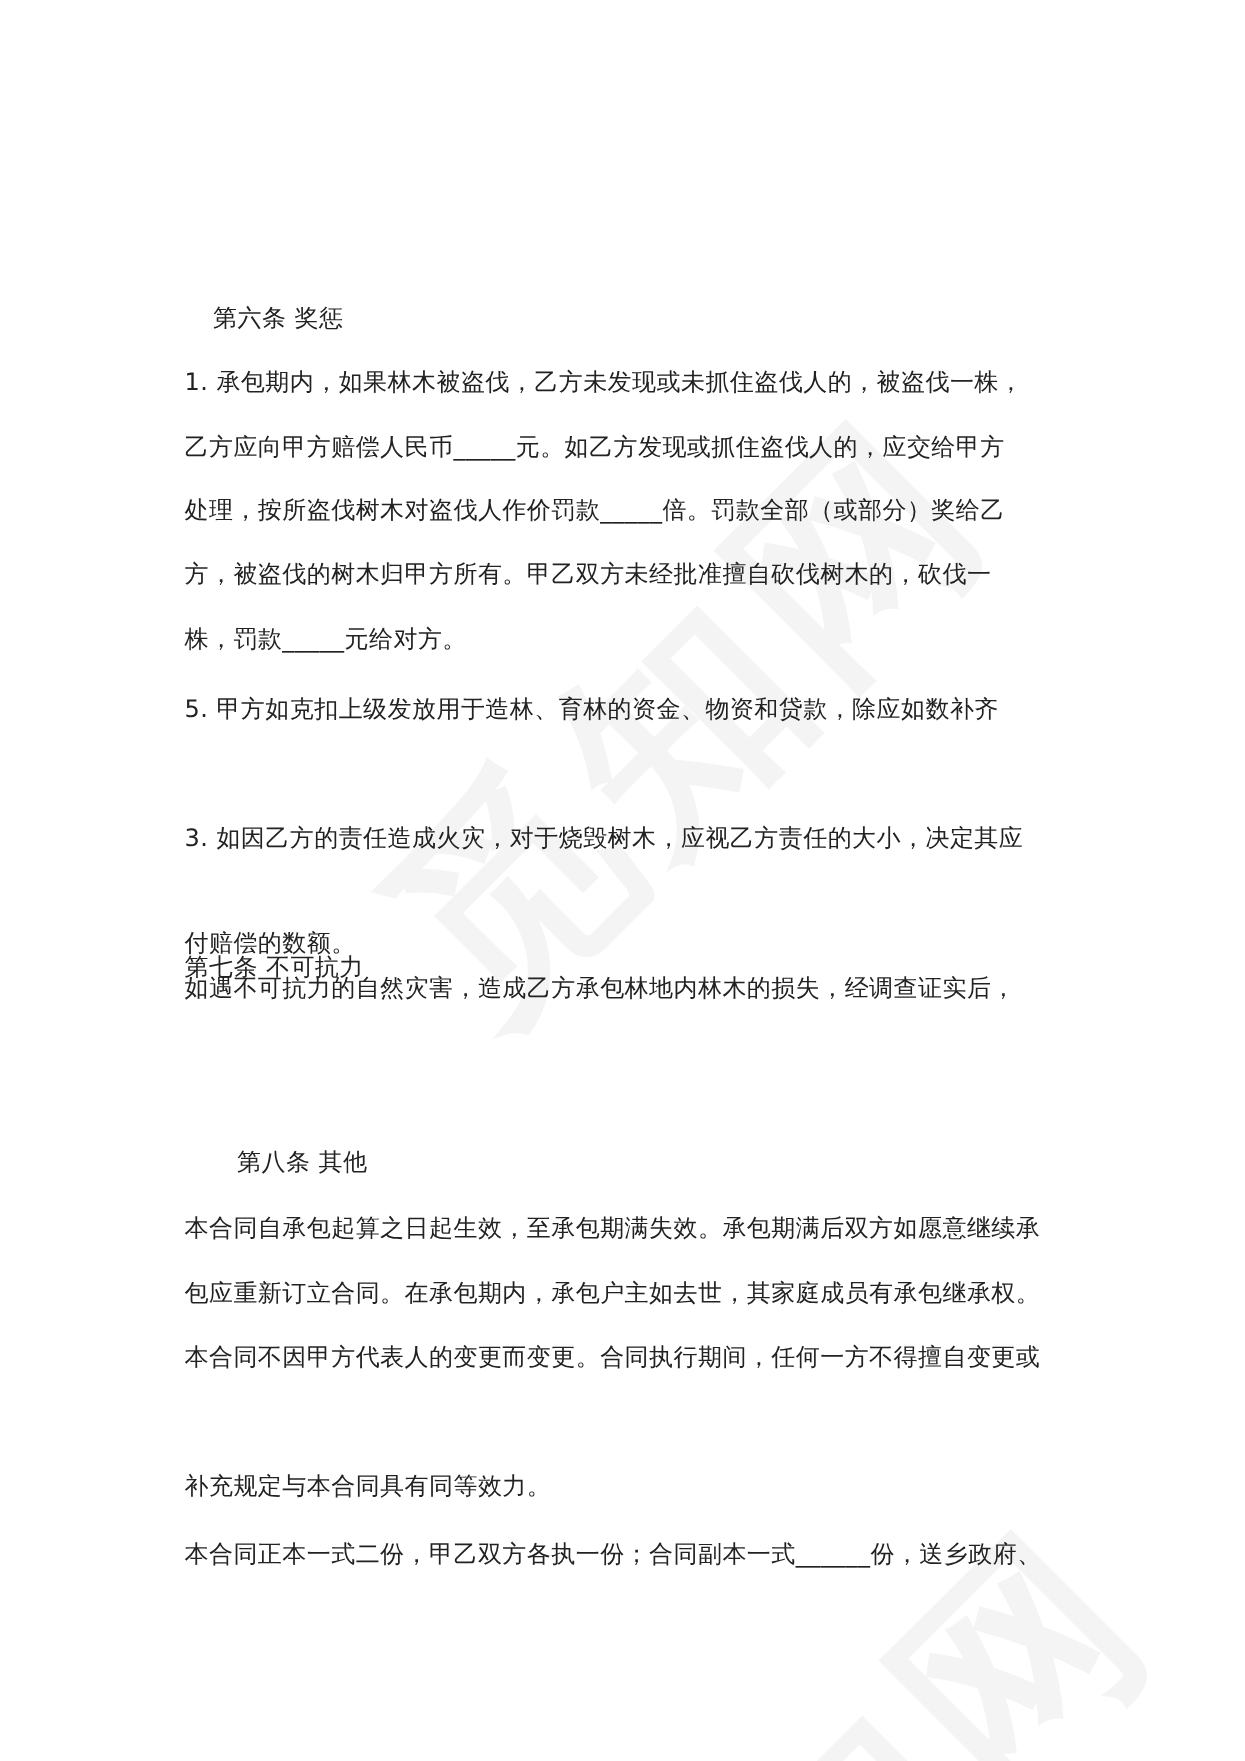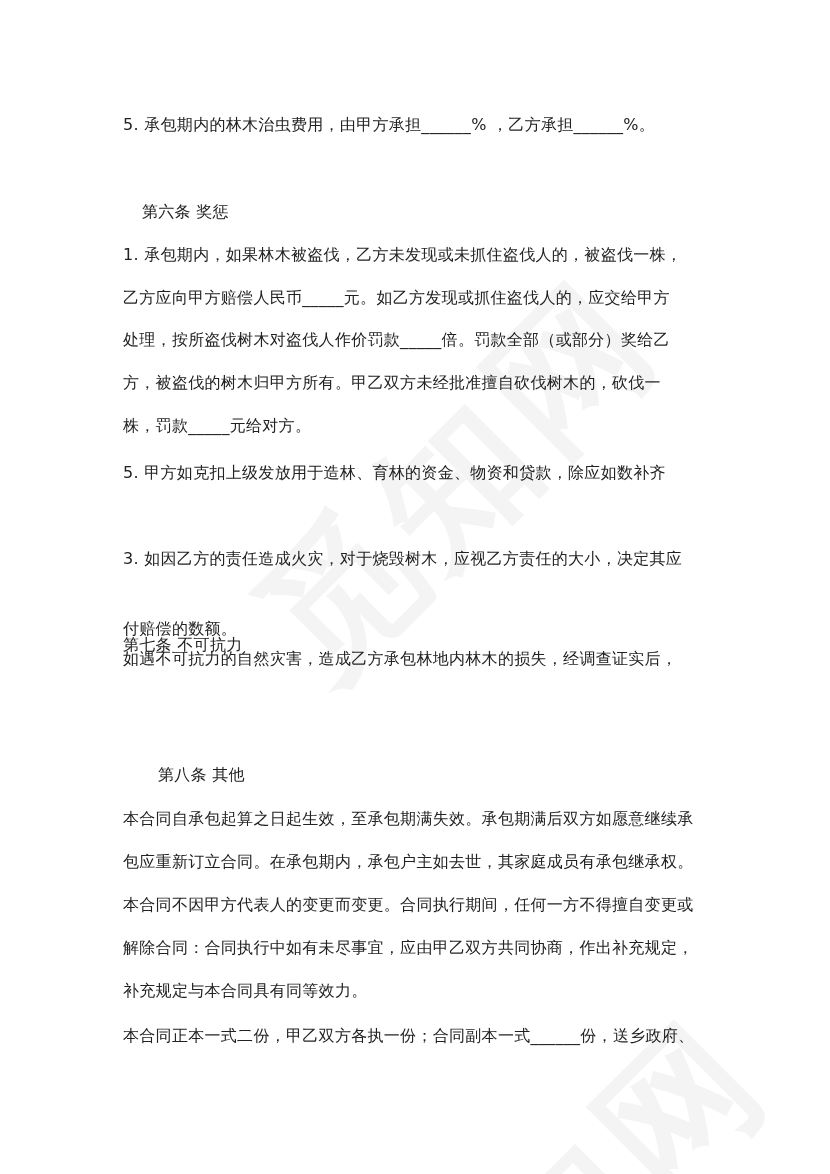--- a/index.html
+++ b/index.html
@@ -54,21 +54,20 @@
     }
   </style>
 </head>
 <body>
 
 <div class="page">
 
   <div class="watermark">觅知网</div>
   <div class="watermark second">觅知网</div>
 
-  <div class="line" style="top:115px;">5.  承包期内的林木治虫费用，由甲方承担______%  ，乙方承担______%。</div>
 
   <div class="line" style="top:202px;margin-left:19px;">第六条 奖惩</div>
 
   <div class="line" style="top:245px;">1.  承包期内，如果林木被盗伐，乙方未发现或未抓住盗伐人的，被盗伐一株，</div>
   <div class="line" style="top:288px;">乙方应向甲方赔偿人民币_____元。如乙方发现或抓住盗伐人的，应交给甲方</div>
   <div class="line" style="top:330px;">处理，按所盗伐树木对盗伐人作价罚款_____倍。罚款全部（或部分）奖给乙</div>
   <div class="line" style="top:373px;">方，被盗伐的树木归甲方所有。甲乙双方未经批准擅自砍伐树木的，砍伐一</div>
   <div class="line" style="top:416px;">株，罚款_____元给对方。</div>
 
   <div class="line" style="top:463px;">5.  甲方如克扣上级发放用于造林、育林的资金、物资和贷款，除应如数补齐</div>
@@ -77,18 +76,17 @@
   <div class="line" style="top:572px;margin-top:47px;">付赔偿的数额。</div>
 
   <div class="line" style="top:635px;">第七条 不可抗力</div>
   <div class="line" style="top:649px;">如遇不可抗力的自然灾害，造成乙方承包林地内林木的损失，经调查证实后，</div>
 
   <div class="line indent" style="top:765px;">第八条 其他</div>
 
   <div class="line" style="top:809px;">本合同自承包起算之日起生效，至承包期满失效。承包期满后双方如愿意继续承</div>
   <div class="line" style="top:852px;">包应重新订立合同。在承包期内，承包户主如去世，其家庭成员有承包继承权。</div>
   <div class="line" style="top:895px;">本合同不因甲方代表人的变更而变更。合同执行期间，任何一方不得擅自变更或</div>
-  <div class="line" style="top:938px;">解除合同：合同执行中如有未尽事宜，应由甲乙双方共同协商，作出补充规定，</div>
   <div class="line" style="top:981px;text-align:right;">补充规定与本合同具有同等效力。</div>
 
   <div class="line" style="top:1026px;">本合同正本一式二份，甲乙双方各执一份；合同副本一式______份，送乡政府、</div>
 
 </div>
 
 </body></html>

